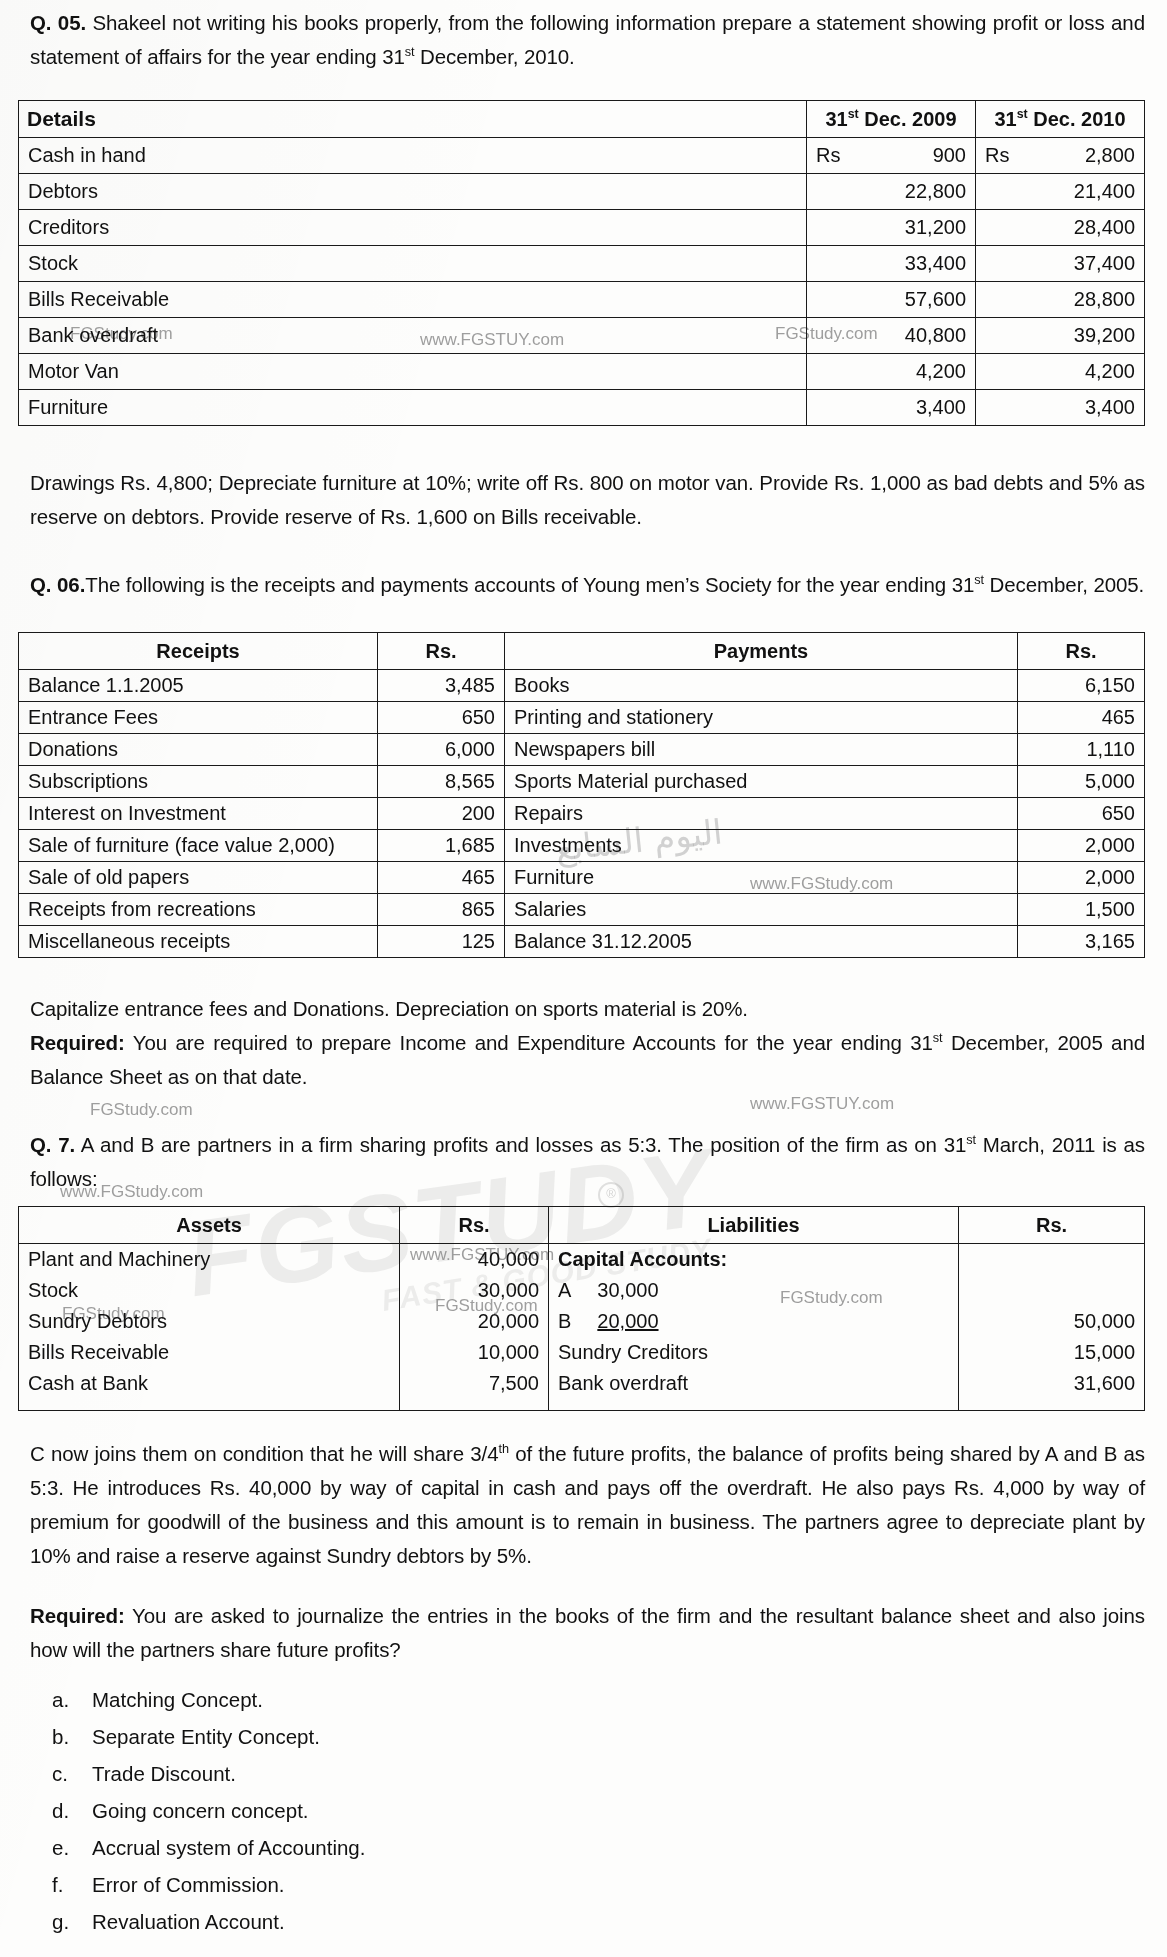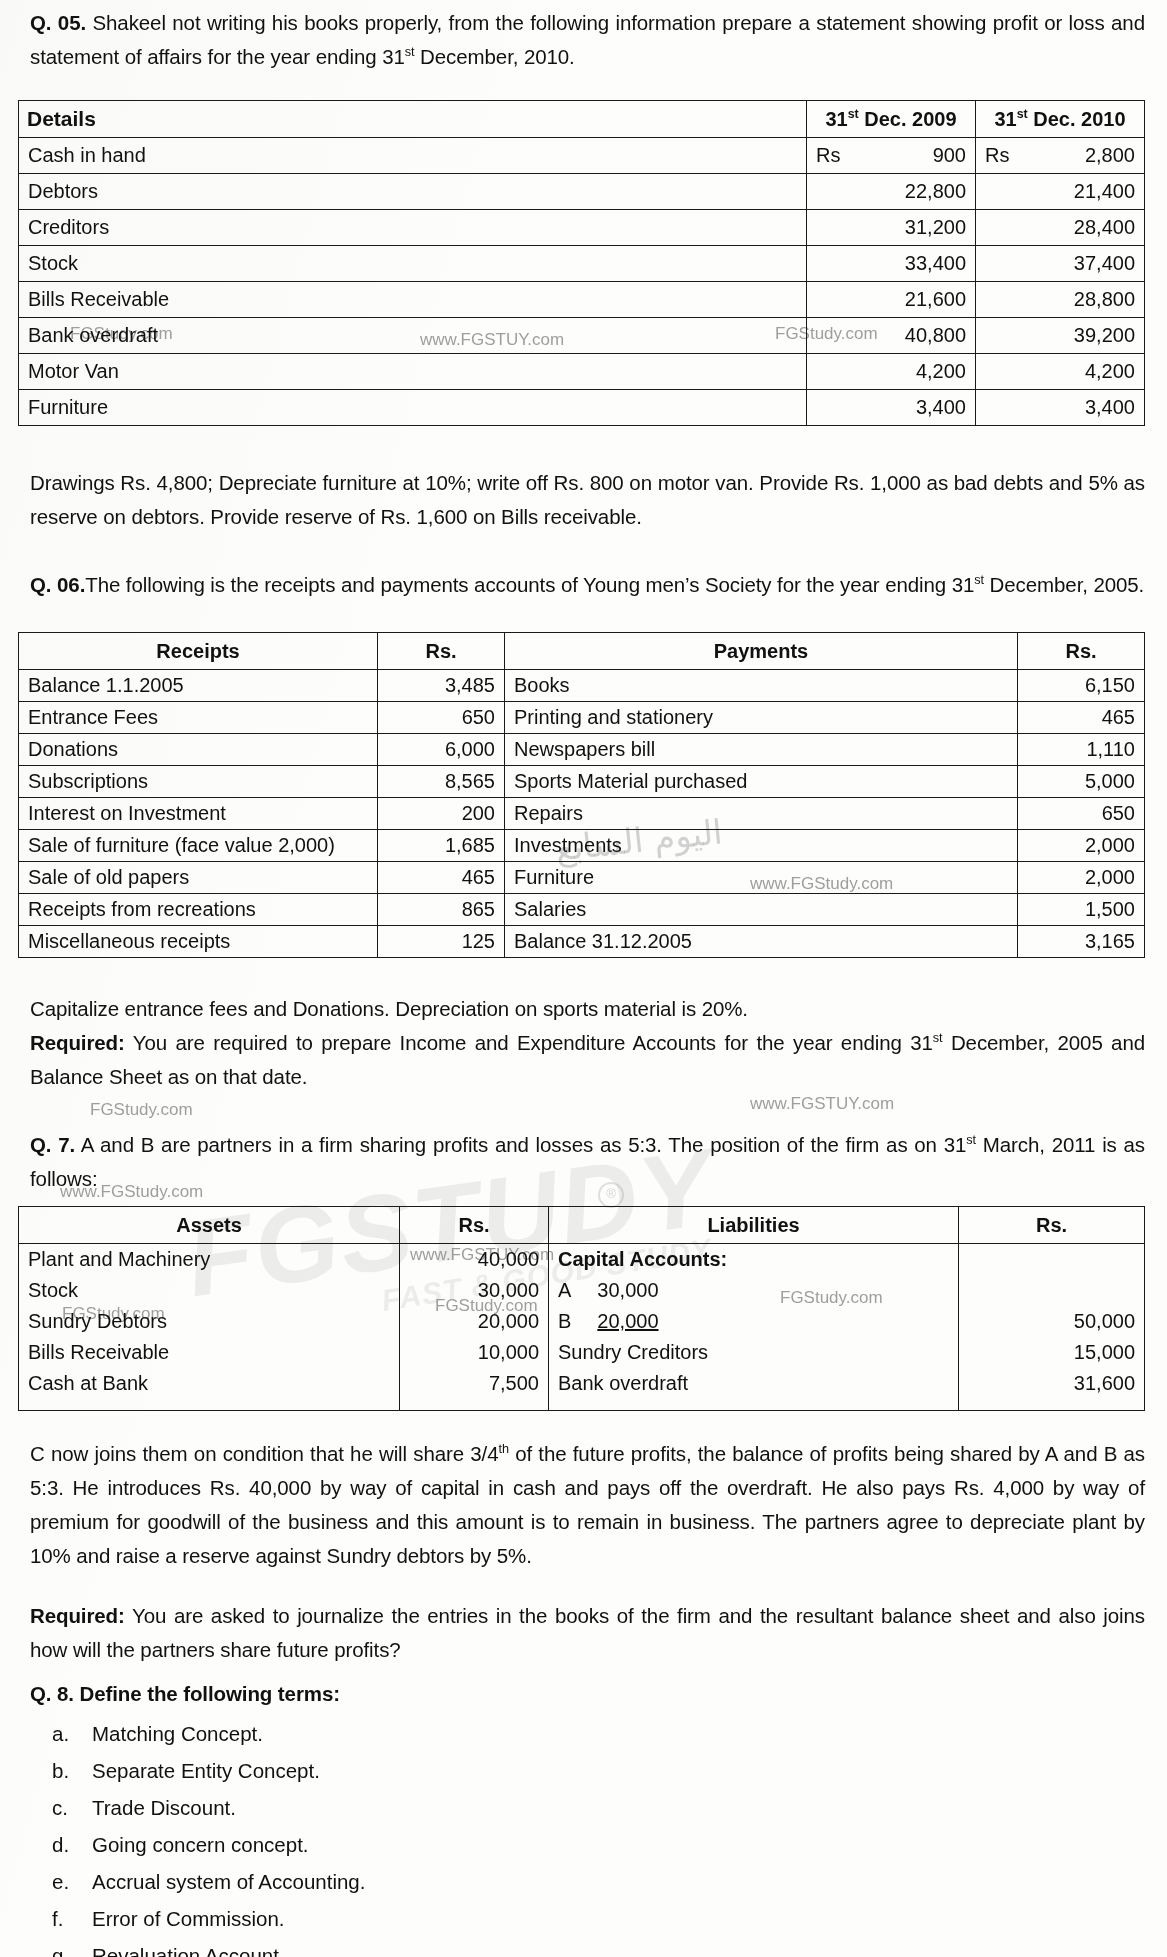--- a/index.html
+++ b/index.html
@@ -225,21 +225,21 @@
             <td class="money">31,200</td>
             <td class="money">28,400</td>
           </tr>
           <tr>
             <td class="label">Stock</td>
             <td class="money">33,400</td>
             <td class="money">37,400</td>
           </tr>
           <tr>
             <td class="label">Bills Receivable</td>
-            <td class="money">21,600</td>
+            <td class="money">57,600</td>
             <td class="money">28,800</td>
           </tr>
           <tr>
             <td class="label">Bank overdraft</td>
             <td class="money">40,800</td>
             <td class="money">39,200</td>
           </tr>
           <tr>
             <td class="label">Motor Van</td>
             <td class="money">4,200</td>
@@ -397,21 +397,20 @@
     </p>
 
     <div class="spacer-26"></div>
 
     <p class="para justify">
       <span class="b">Required:</span><span> You are asked to journalize the entries in the books of the firm and the resultant balance sheet and also joins how will the partners share future profits?</span>
     </p>
 
     <div class="spacer-10"></div>
 
-    <p class="para b">Q. 8. Define the following terms:</p>
 
     <ol class="defs" id="q8-list">
         <li><span class="marker">a.</span><span>Matching Concept.</span></li>
         <li><span class="marker">b.</span><span>Separate Entity Concept.</span></li>
         <li><span class="marker">c.</span><span>Trade Discount.</span></li>
         <li><span class="marker">d.</span><span>Going concern concept.</span></li>
         <li><span class="marker">e.</span><span>Accrual system of Accounting.</span></li>
         <li><span class="marker">f.</span><span>Error of Commission.</span></li>
         <li><span class="marker">g.</span><span>Revaluation Account.</span></li>
       </ol>

